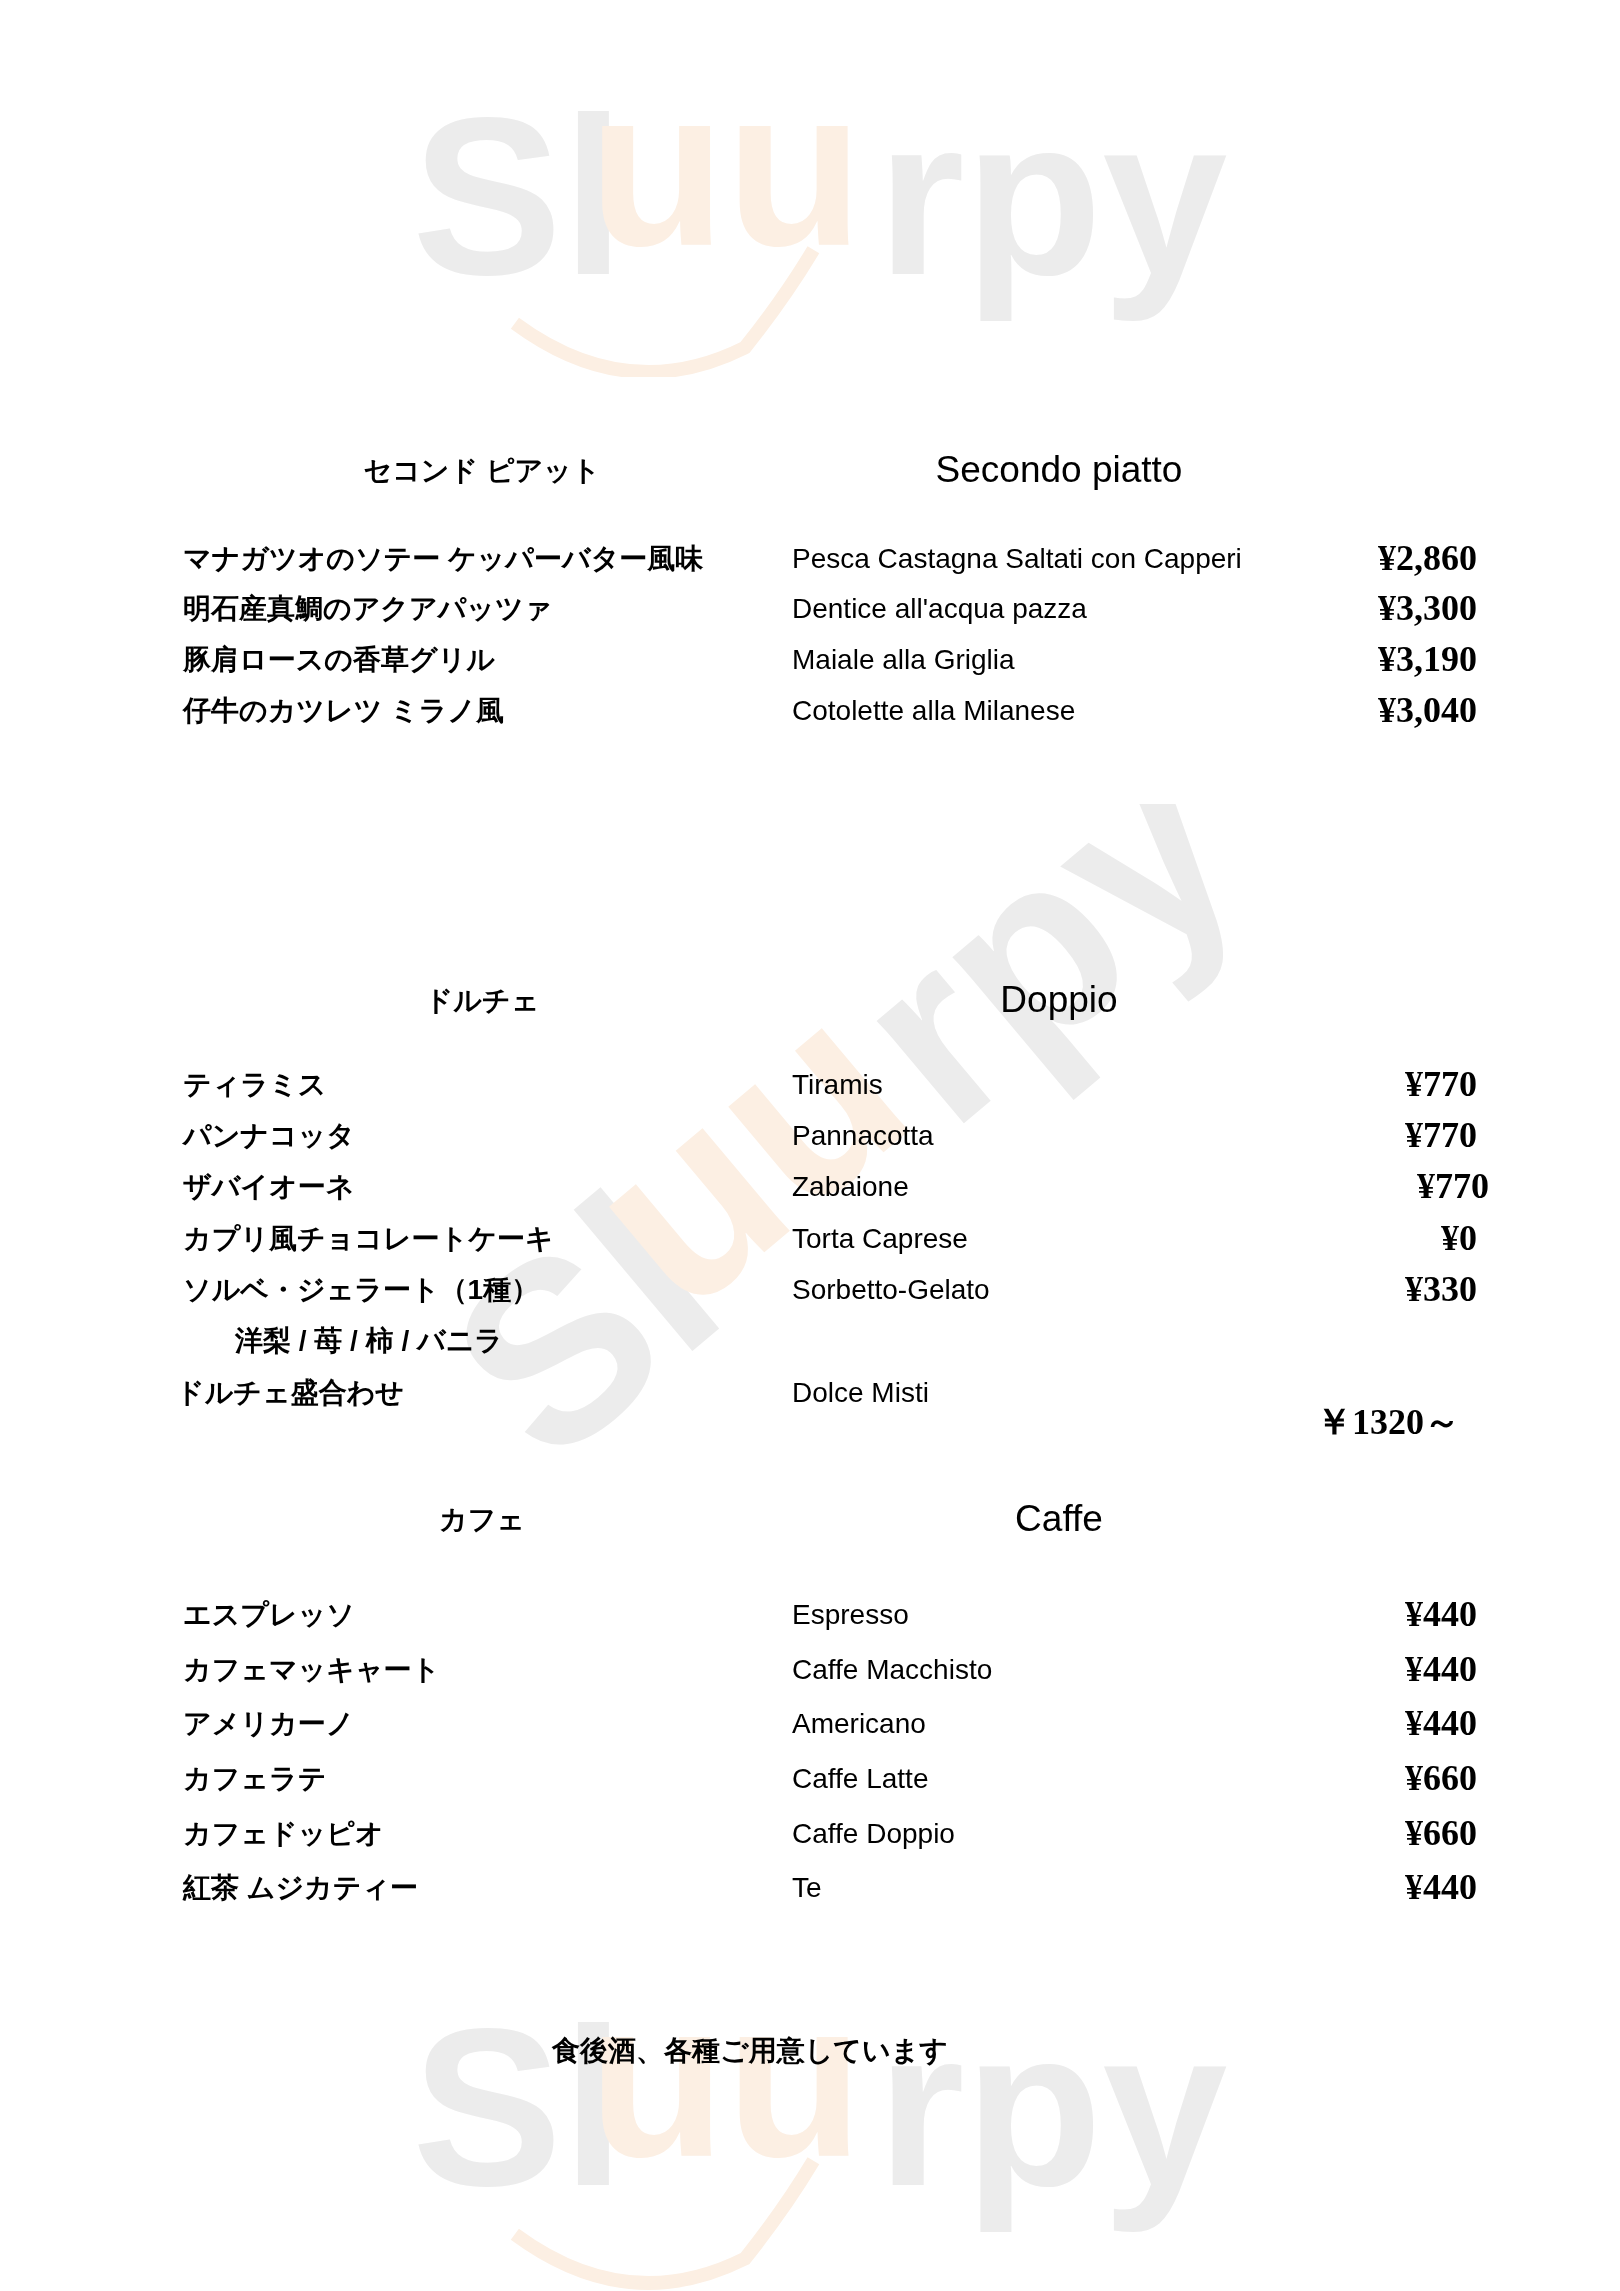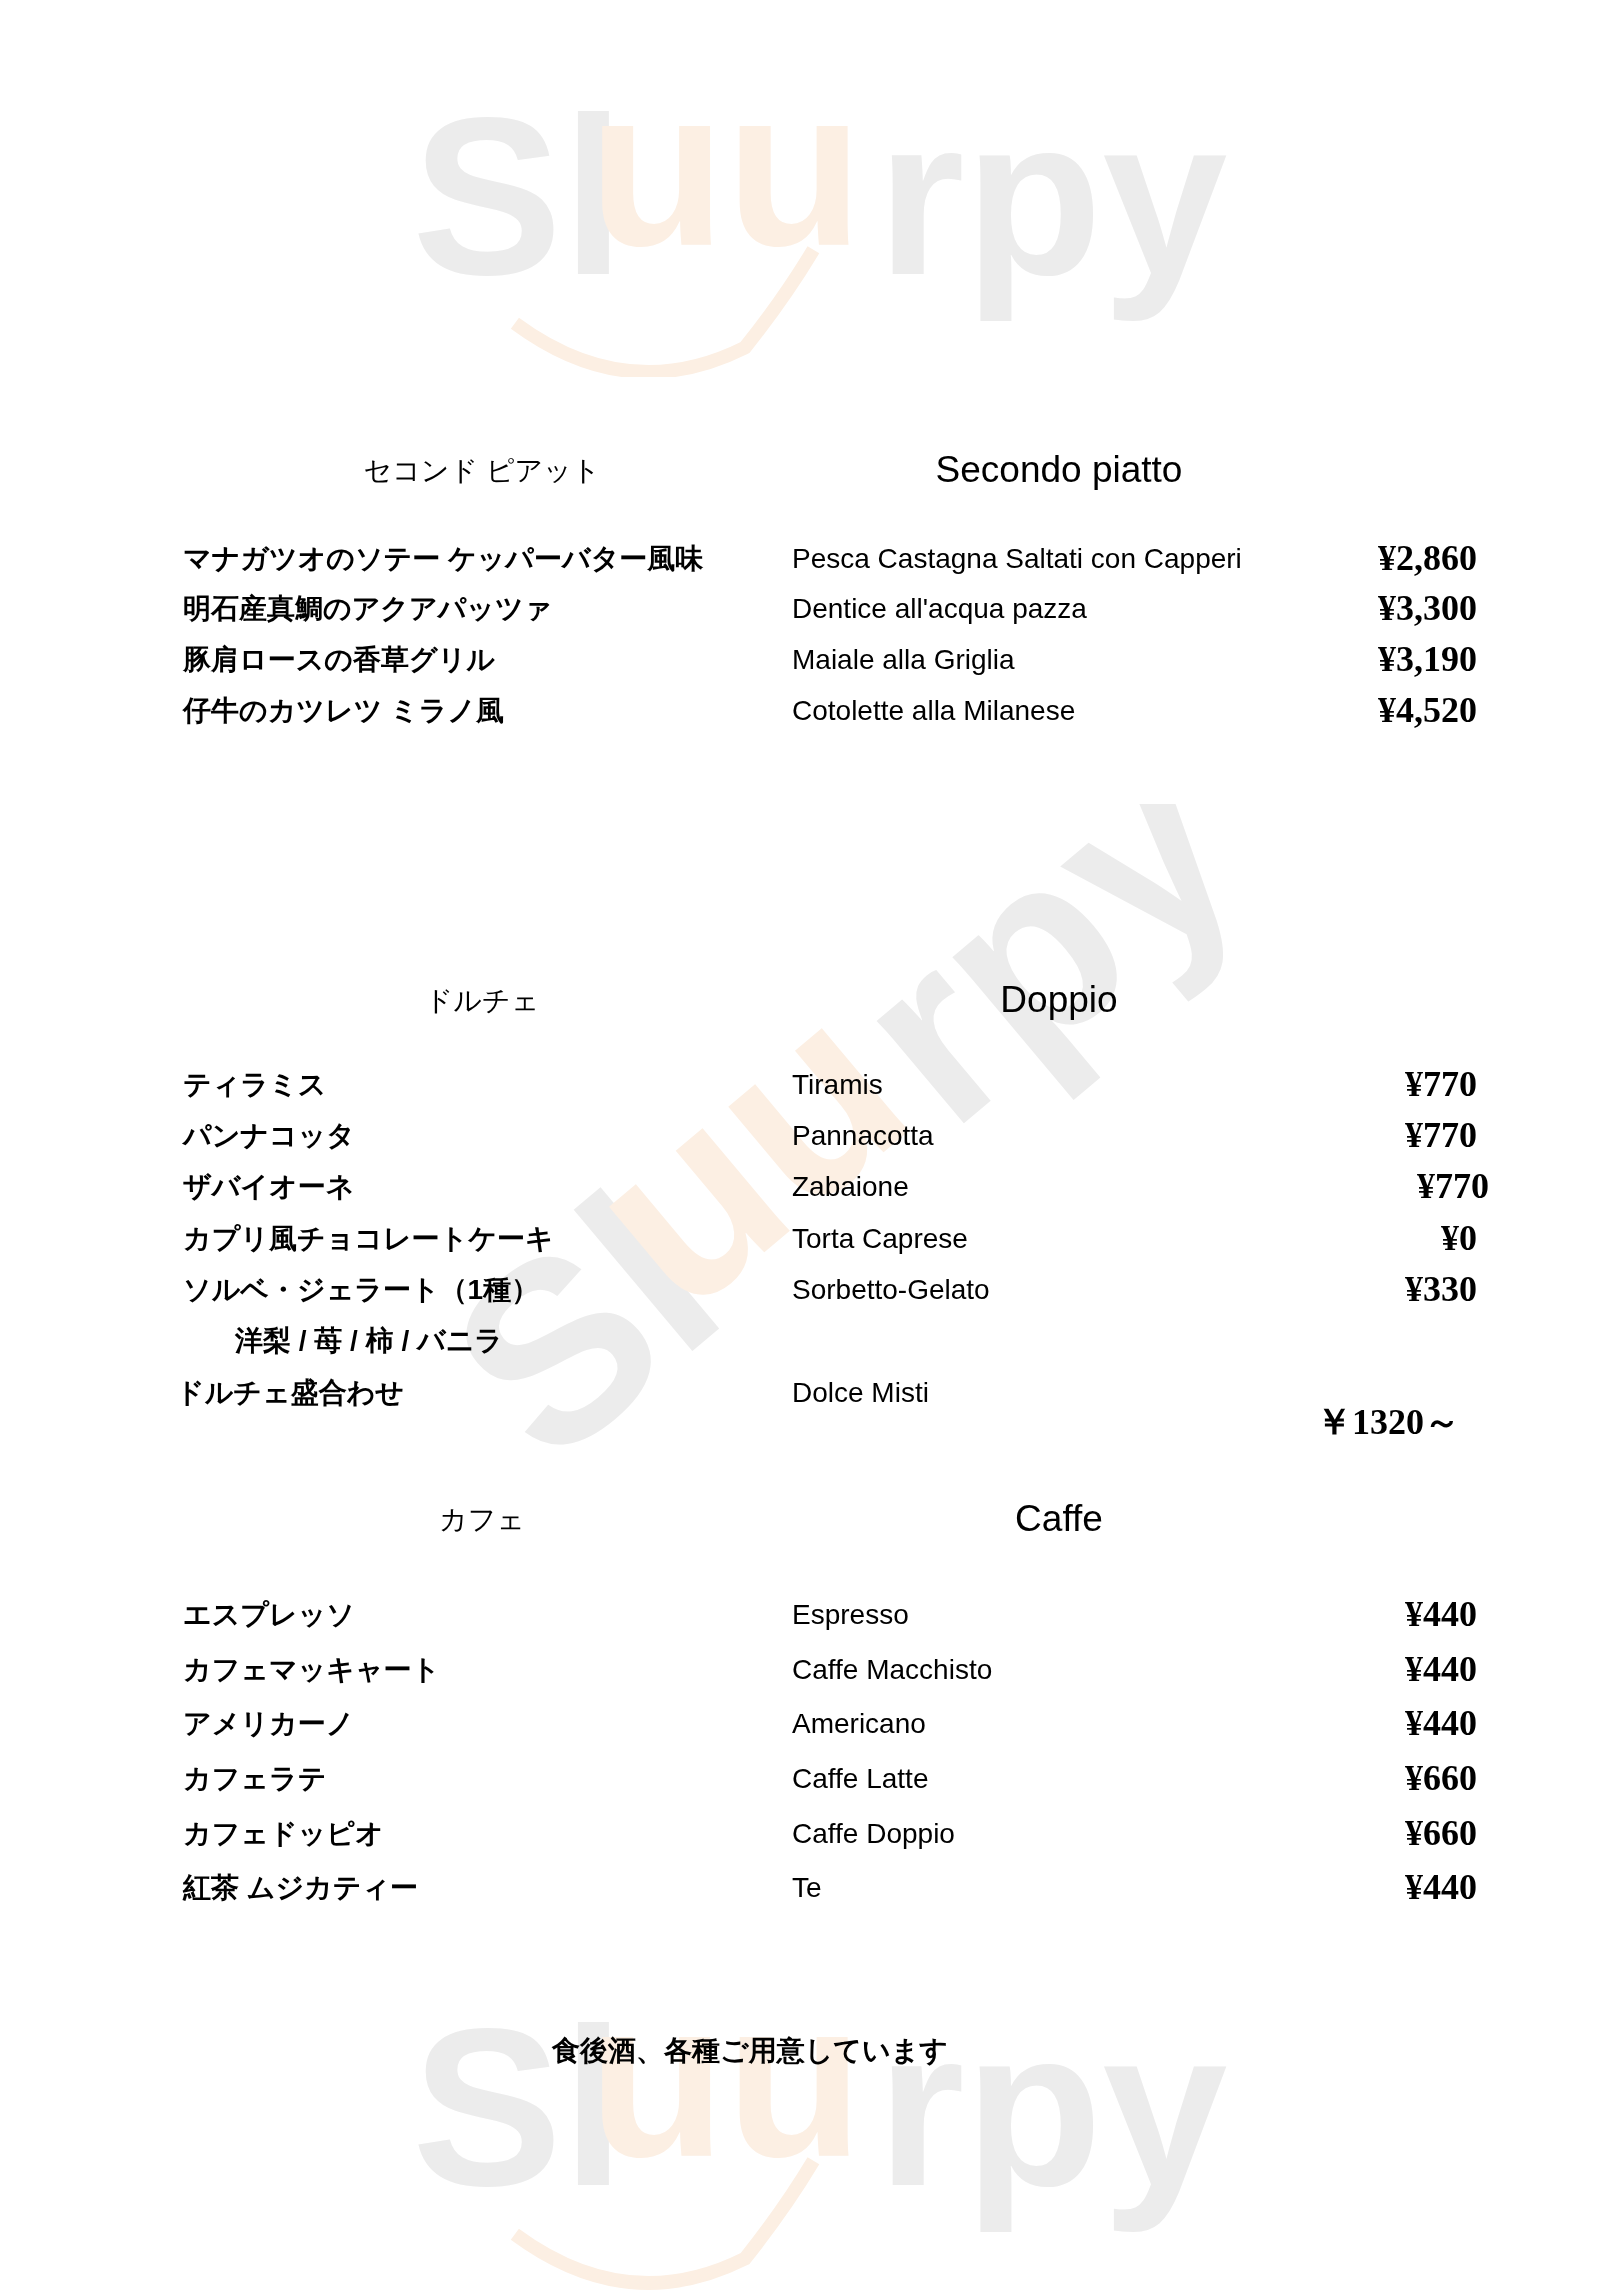--- a/index.html
+++ b/index.html
@@ -1,21 +1,21 @@
 <!DOCTYPE html>
 <html><head>
   <meta charset="utf-8">
   <style>
     html, body { margin: 0; padding: 0; background: #ffffff; }
     body { width: 1620px; height: 2292px; position: relative; overflow: hidden;
            font-family: "Liberation Sans", "DejaVu Sans", sans-serif; color: #000; }
     .wm { position: absolute; left: 0; width: 1620px; pointer-events: none; }
     .wm svg { display: block; }
     .sec-h { position: absolute; font-size: 37px; transform: translate(-50%, -50%); white-space: nowrap; }
-    .sec-h.jp { font-weight: normal; }
+    .sec-h.jp { font-weight: bold; }
     .row { position: absolute; left: 0; width: 1620px; height: 39px; }
     .jp { position: absolute; left: 183px; top: 0; font-size: 28px; font-weight: bold; white-space: nowrap; line-height: 39px; }
     .it { position: absolute; left: 792px; top: 0; font-size: 28px; white-space: nowrap; line-height: 39px; }
     .price { position: absolute; right: 143px; top: 0; font-size: 36px; font-weight: bold;
              font-family: "Liberation Serif", "DejaVu Serif", serif; white-space: nowrap; line-height: 39px; }
     .jp.indent { left: 235px; }
     .it.indent { left: 800px; }
     .jp.tight { left: 176px; }
     .price.range { right: 160px; margin-top: 30px; }
     .footer { position: absolute; top: 2051px; left: 750px; transform: translate(-50%, -50%);
@@ -64,21 +64,21 @@
   <span class="price">¥3,300</span>
 </div>
 <div class="row" style="top:640px;">
   <span class="jp">豚肩ロースの香草グリル</span>
   <span class="it">Maiale alla Griglia</span>
   <span class="price">¥3,190</span>
 </div>
 <div class="row" style="top:691px;">
   <span class="jp">仔牛のカツレツ ミラノ風</span>
   <span class="it">Cotolette alla Milanese</span>
-  <span class="price">¥4,520</span>
+  <span class="price">¥3,040</span>
 </div>
 
 <div class="sec-h jp" style="left:482px; top:1000px;">ドルチェ</div>
 <div class="sec-h" style="left:1059px; top:1000px;">Doppio</div>
 
 <div class="row" style="top:1065px;">
   <span class="jp">ティラミス</span>
   <span class="it">Tiramis</span>
   <span class="price">¥770</span>
 </div>

